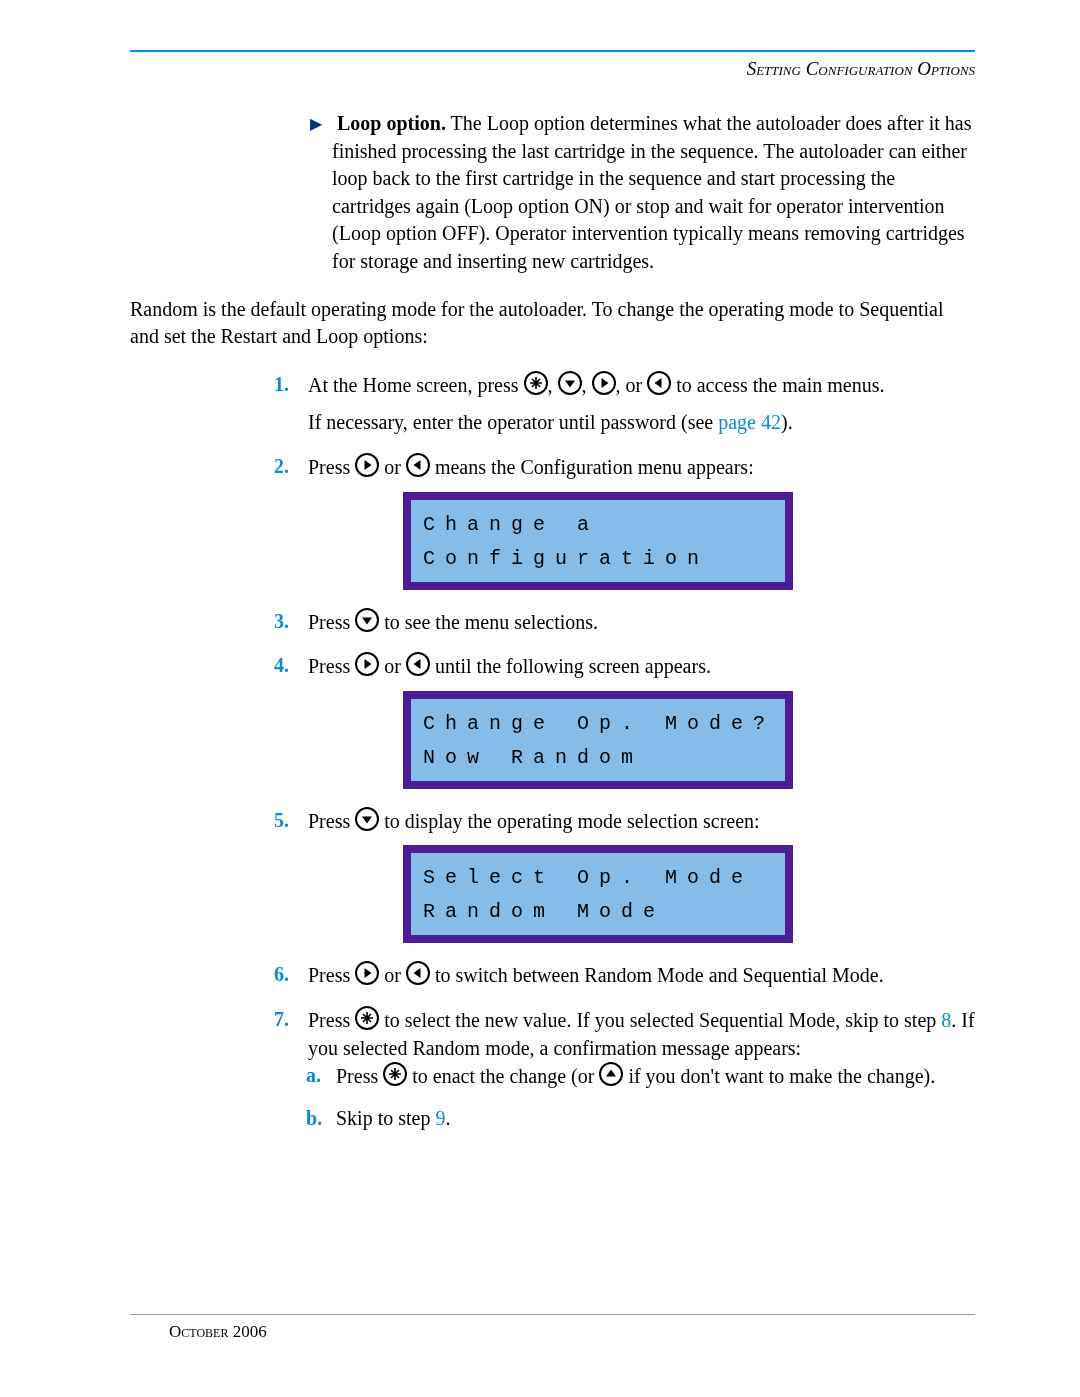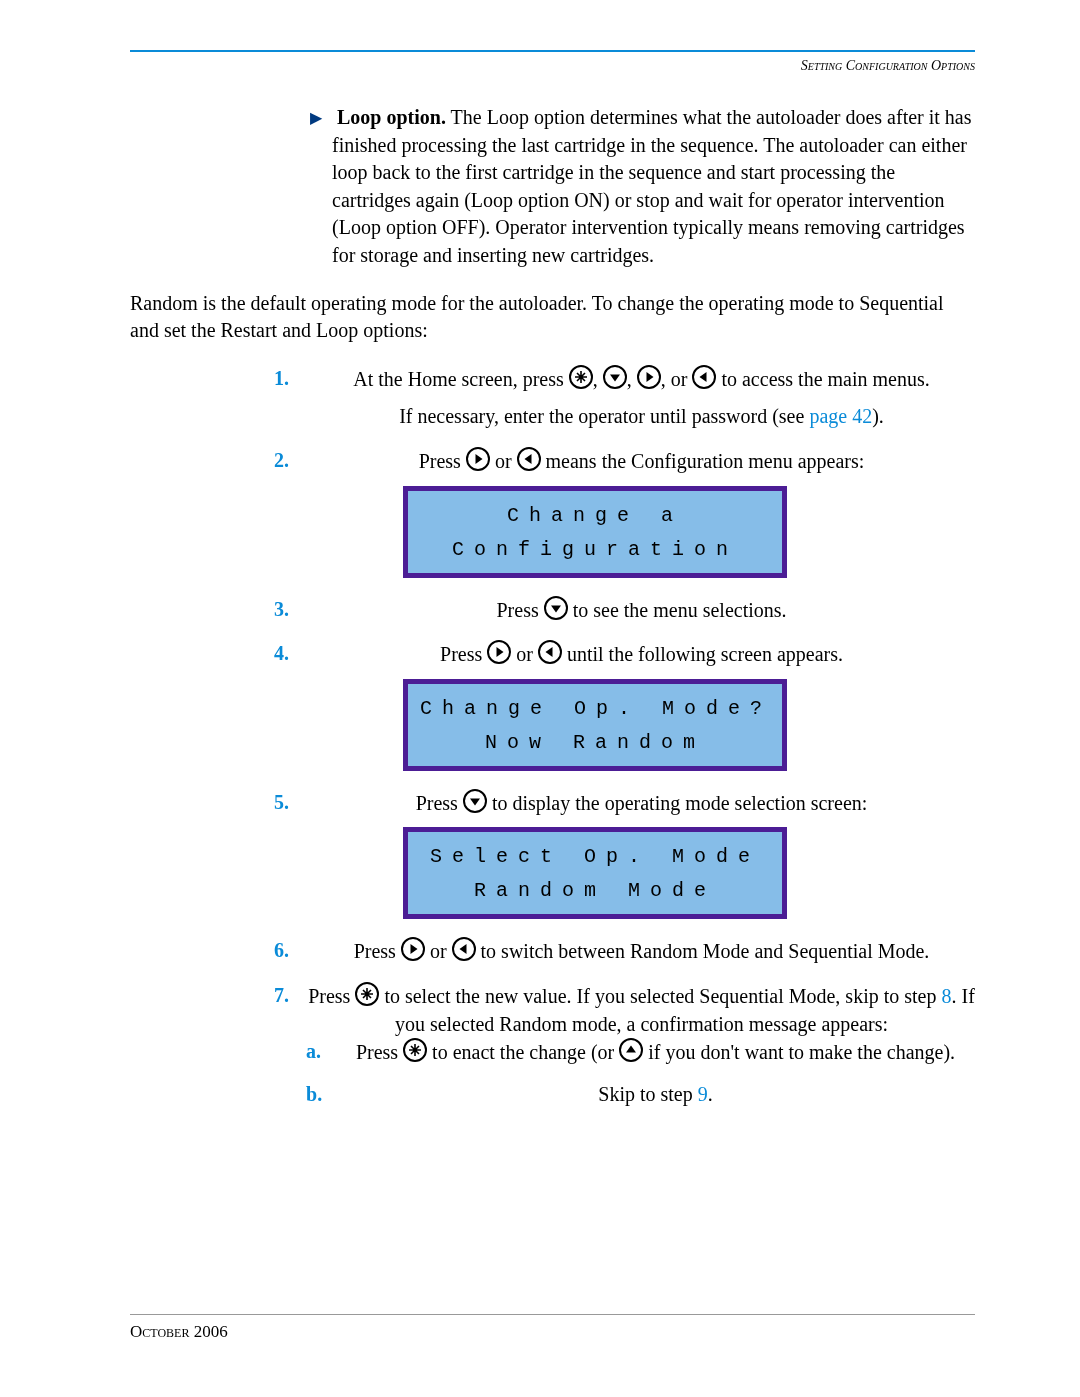--- a/index.html
+++ b/index.html
@@ -19,21 +19,21 @@
   }
   .header-rule {
     border: none;
     border-top: 2.5px solid #0a8bd8;
     margin-bottom: 6px;
     margin-top: 0;
   }
   .header-text {
     text-align: right;
     font-variant: small-caps;
-    font-size: 14px;
+    font-size: 19px;
     font-style: italic;
     color: #000;
     margin-bottom: 30px;
   }
   .content {
     padding-left: 150px;
     font-size: 20px;
     line-height: 1.38;
   }
   .loop-para {
@@ -55,21 +55,20 @@
     margin: 0;
     padding-left: 0;
     list-style: none;
     counter-reset: mstep;
   }
   ol.main-steps > li {
     counter-increment: mstep;
     position: relative;
     padding-left: 28px;
     margin-bottom: 16px;
-    text-align: center;
   }
   ol.main-steps > li::before {
     content: counter(mstep) ".";
     position: absolute;
     left: -6px;
     top: 0;
     font-weight: bold;
     color: #0a8bd8;
   }
   ol.sub-steps {
@@ -91,21 +90,21 @@
     top: 0;
     font-weight: bold;
     color: #0a8bd8;
   }
   .link {
     color: #0a8bd8;
     cursor: pointer;
   }
   .lcd {
     display: block;
-    border: 5px solid #4c1d95;
+    border: 8px solid #4c1d95;
     background: #7cb9e8;
     background: #86bde8;
     font-family: "Courier New", Courier, monospace;
     font-size: 20px;
     letter-spacing: 10px;
     padding: 8px 12px 6px 12px;
     line-height: 1.7;
     white-space: pre;
     margin: 10px 0 18px 95px;
     width: 350px;
@@ -181,20 +180,21 @@
   .footer-rule {
     border: none;
     border-top: 1.2px solid #999;
     margin-bottom: 7px;
   }
   .footer-row {
     display: flex;
     justify-content: space-between;
     align-items: flex-start;
     font-size: 17px;
+    margin-left: 39px;
   }
   .footer-date {
     font-variant: small-caps;
   }
   .footer-right {
     display: flex;
     align-items: center;
     gap: 14px;
   }
   .footer-title {

